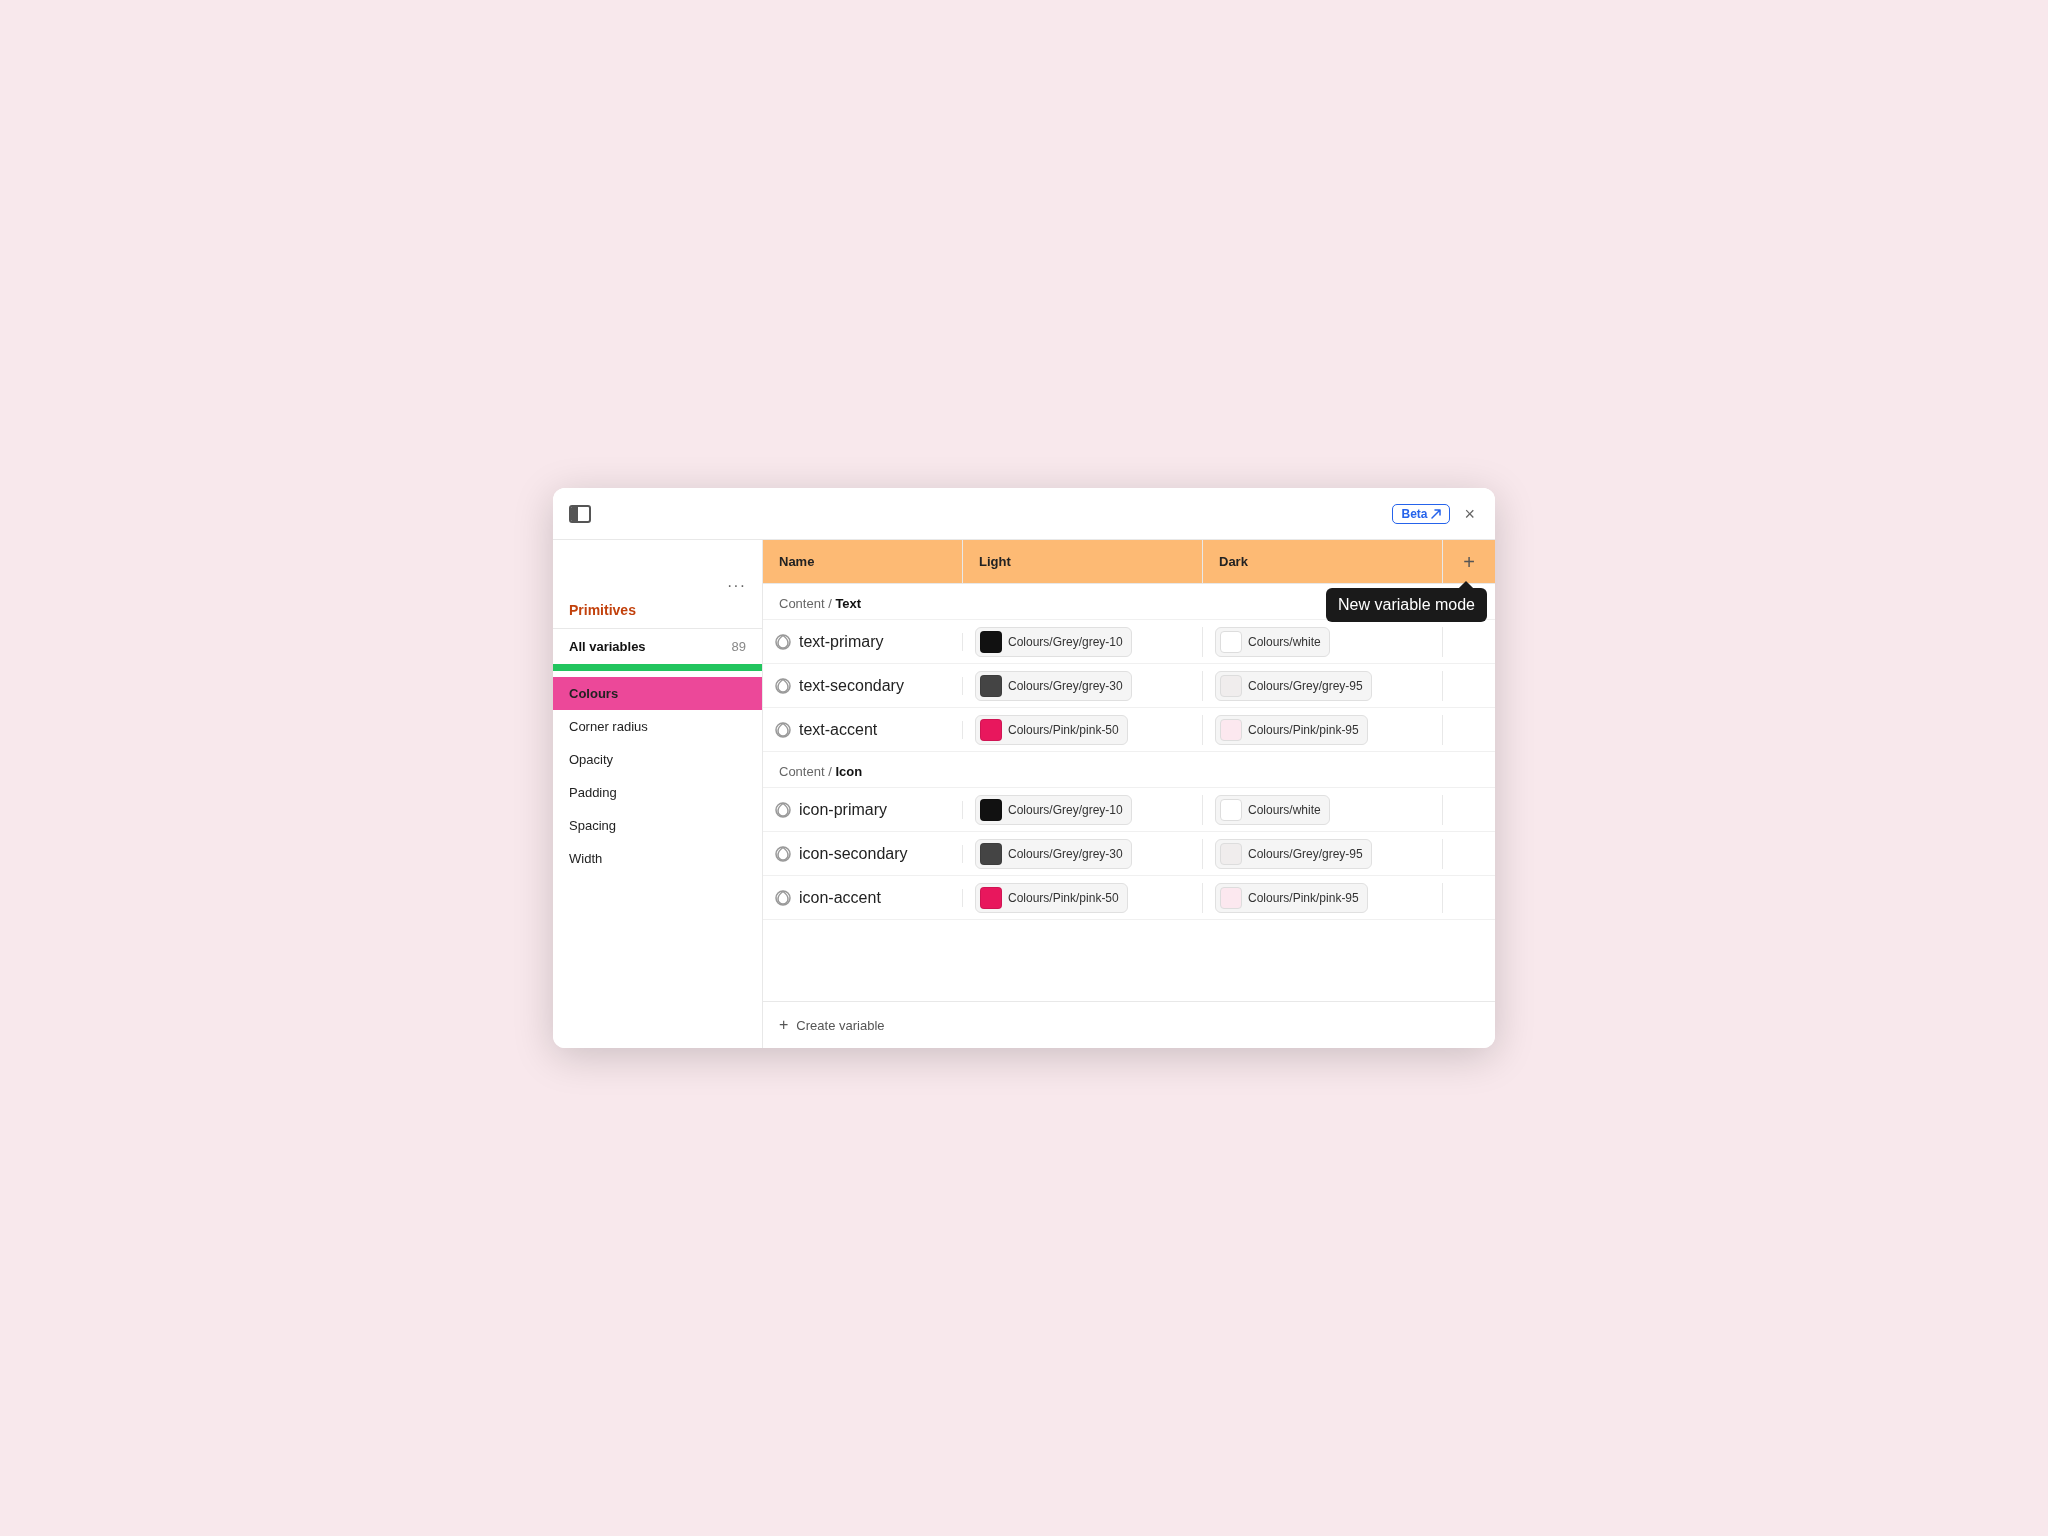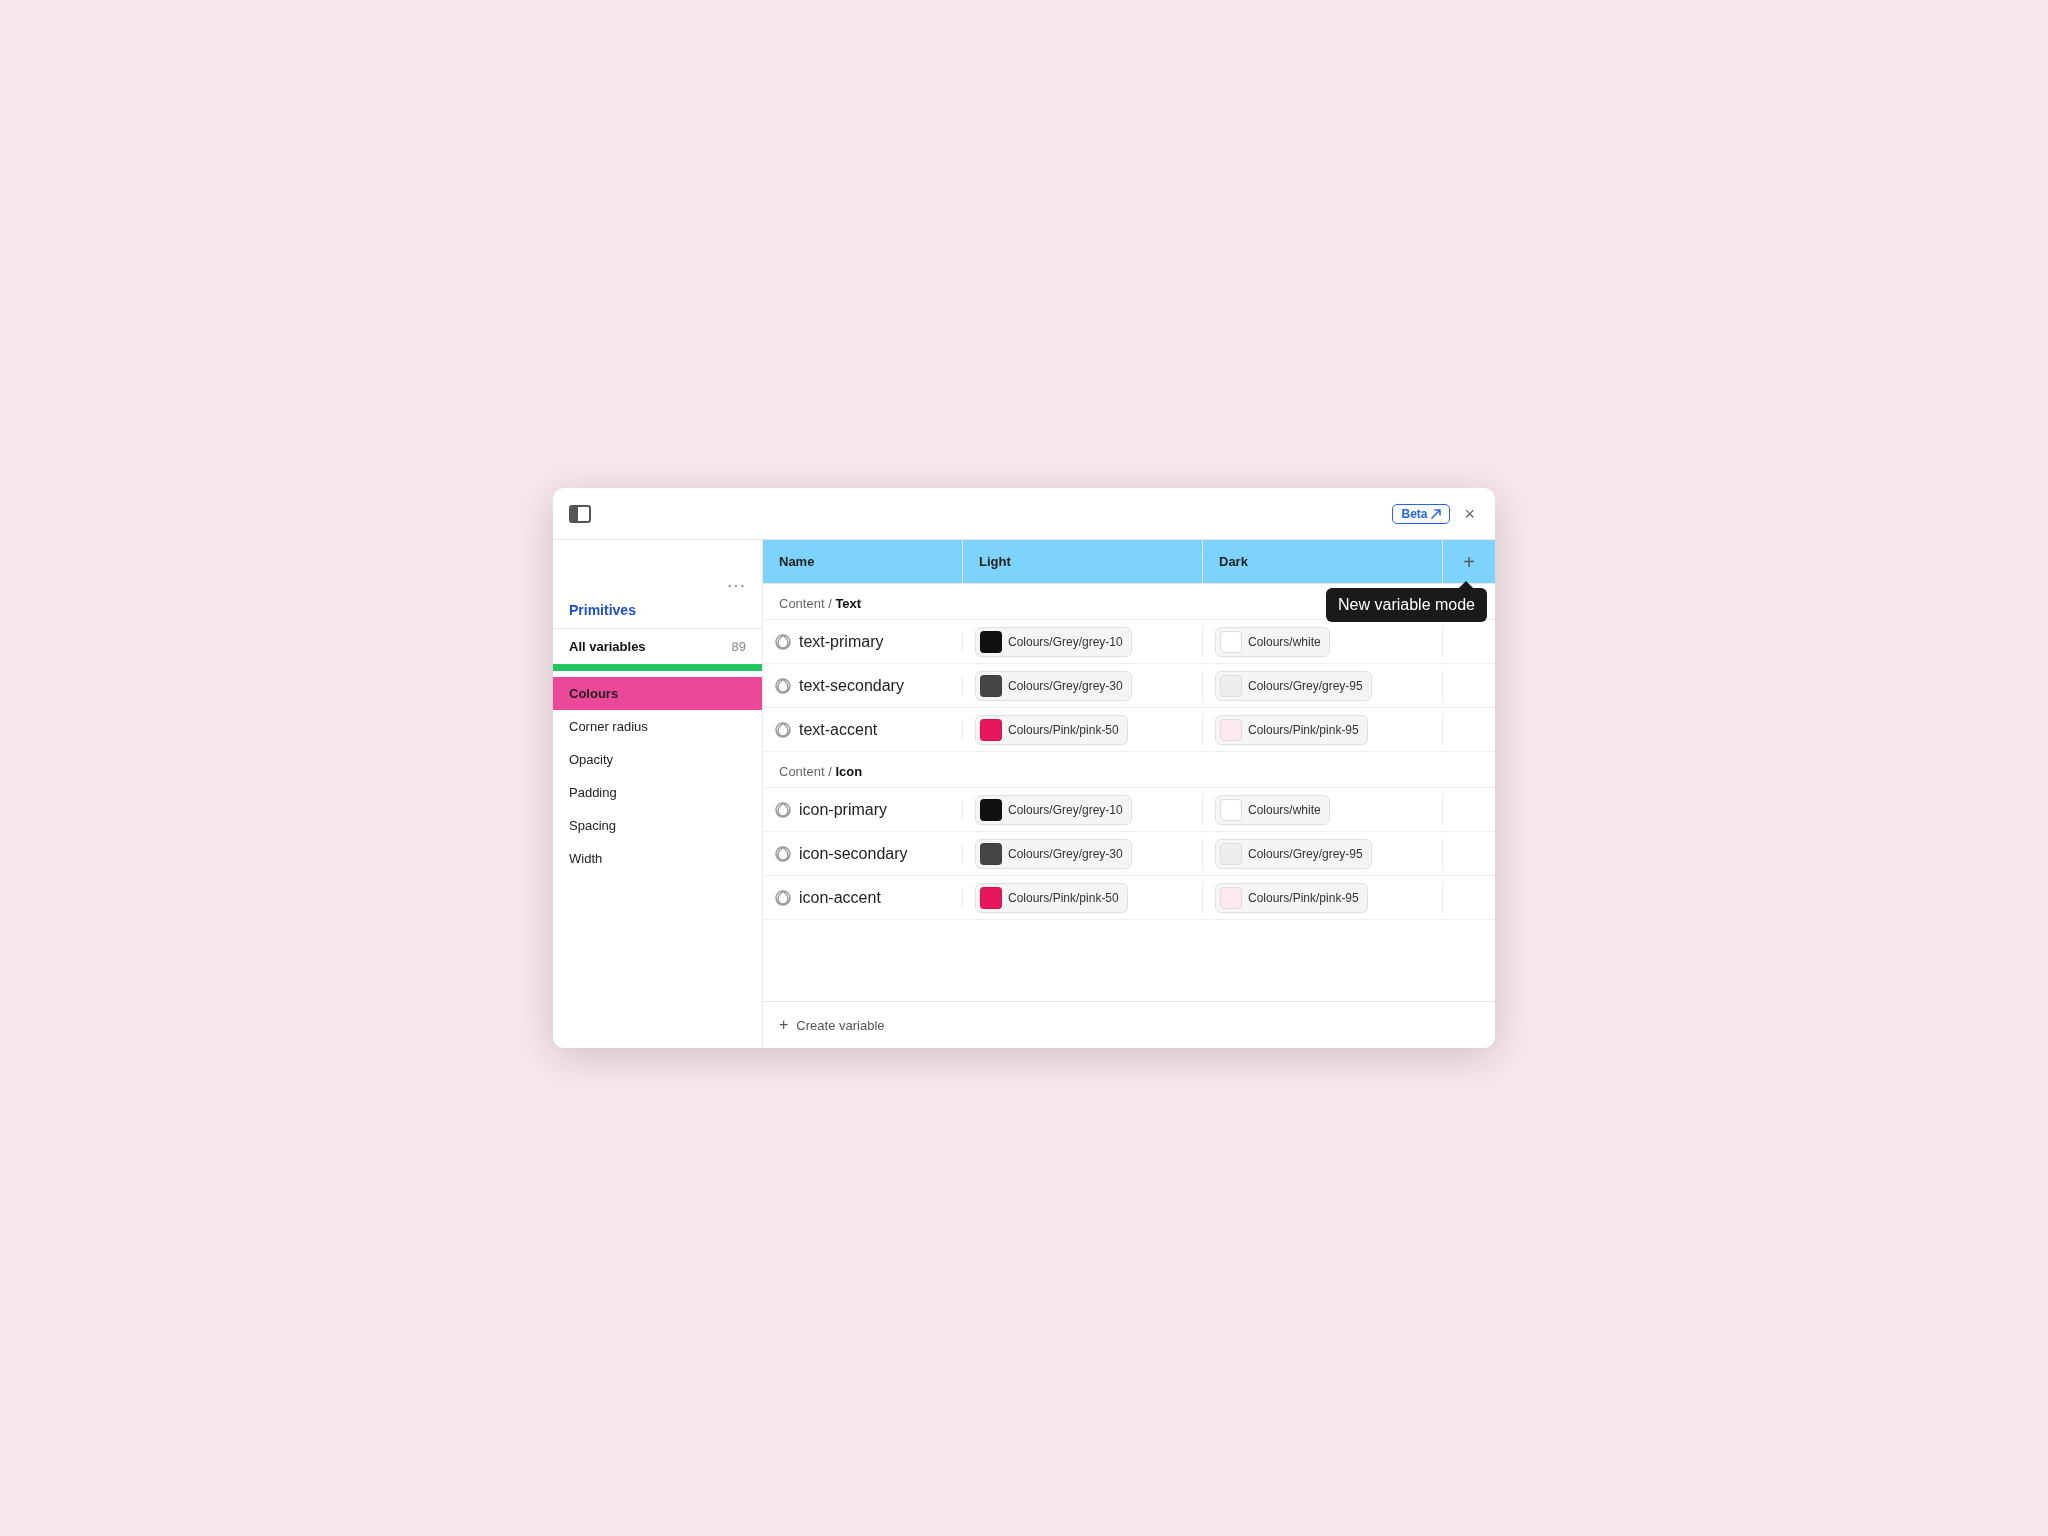--- a/index.html
+++ b/index.html
@@ -89,21 +89,21 @@
     .sidebar-header {
       display: flex;
       align-items: center;
       justify-content: space-between;
       padding: 14px 16px 10px;
       border-bottom: 1px solid #e8e8e8;
     }
     .sidebar-title {
       font-size: 14px;
       font-weight: 600;
-      color: #1d4ed8;
+      color: #c2410c;
       margin-top: 48px;
     }
     .more-btn {
       background: none;
       border: none;
       cursor: pointer;
       color: #666;
       font-size: 16px;
       padding: 0;
       letter-spacing: 1px;
@@ -144,21 +144,21 @@
       display: flex;
       flex-direction: column;
       overflow: hidden;
       position: relative;
     }
     
     .col-headers {
       display: flex;
       align-items: stretch;
       border-bottom: 1px solid #e8e8e8;
-      background: #7dd3fc;
+      background: #fdba74;
       flex-shrink: 0;
       height: 44px;
     }
     .col-name {
       width: 200px;
       flex-shrink: 0;
       display: flex;
       align-items: center;
       padding: 0 16px;
       font-size: 13px;

